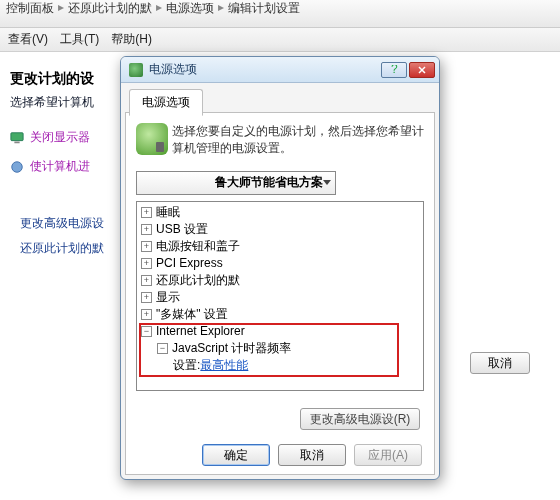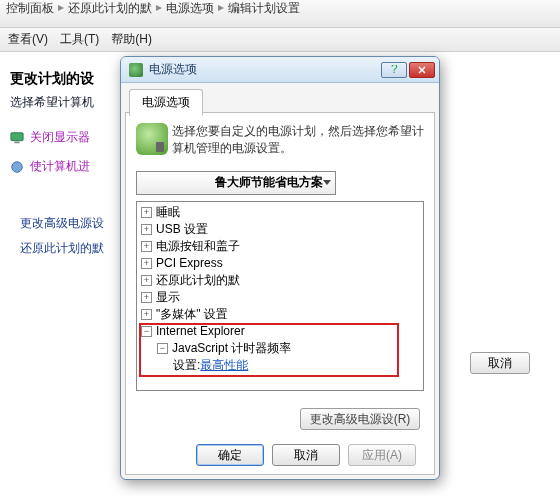--- a/index.html
+++ b/index.html
@@ -46,21 +46,21 @@
 .tree-box { margin: 4px 10px 0 10px; height: 190px; border:1px solid #888; background:#fff; overflow:hidden; padding: 2px 0; position:relative; }
 .tree-row { display:flex; align-items:center; height: 17px; padding-left: 4px; color:#000; white-space:nowrap; }
 .tree-row .tw { width:11px; height:11px; border:1px solid #8a8a8a; display:inline-flex; align-items:center; justify-content:center; margin-right:4px; font-size:9px; line-height:1; color:#555; cursor:pointer; background:#fff; }
 .tree-row.l1 { padding-left: 20px; }
 .tree-row.l2 { padding-left: 36px; }
 .link-val { color:#1a57c4; text-decoration: underline; cursor:pointer; }
 .red-box { position:absolute; border:2px solid #d42020; pointer-events:none; }
 
 .restore-btn { position:absolute; right:14px; bottom:44px; width:120px; height:22px; background:linear-gradient(#fdfdfd,#e3e3e3); border:1px solid #9c9c9c; border-radius:3px; text-align:center; line-height:20px; color:#444; cursor:pointer; }
 
-.btn-row { position:absolute; left:0; right:6px; bottom:8px; display:flex; justify-content:flex-end; gap:8px; padding-right:12px;align-items:center; }
+.btn-row { position:absolute; left:0; right:0; bottom:8px; display:flex; justify-content:flex-end; gap:8px; padding-right:12px;align-items:center; }
 .dlg-btn { width:68px; height:22px; background:linear-gradient(#fdfdfd,#e3e3e3); border:1px solid #8a8a8a; border-radius:3px; text-align:center; line-height:20px; cursor:pointer; }
 .dlg-btn.primary { border:1px solid #3b74c4; box-shadow: inset 0 0 0 1px #a7c8f0; }
 .dlg-btn.disabled { color:#888; border-color:#bcbcbc; cursor:default; }
 </style>
 </head>
 <body>
 
 <div class="bg-window">
   <div class="breadcrumb-bar">
     <span>控制面板</span>

